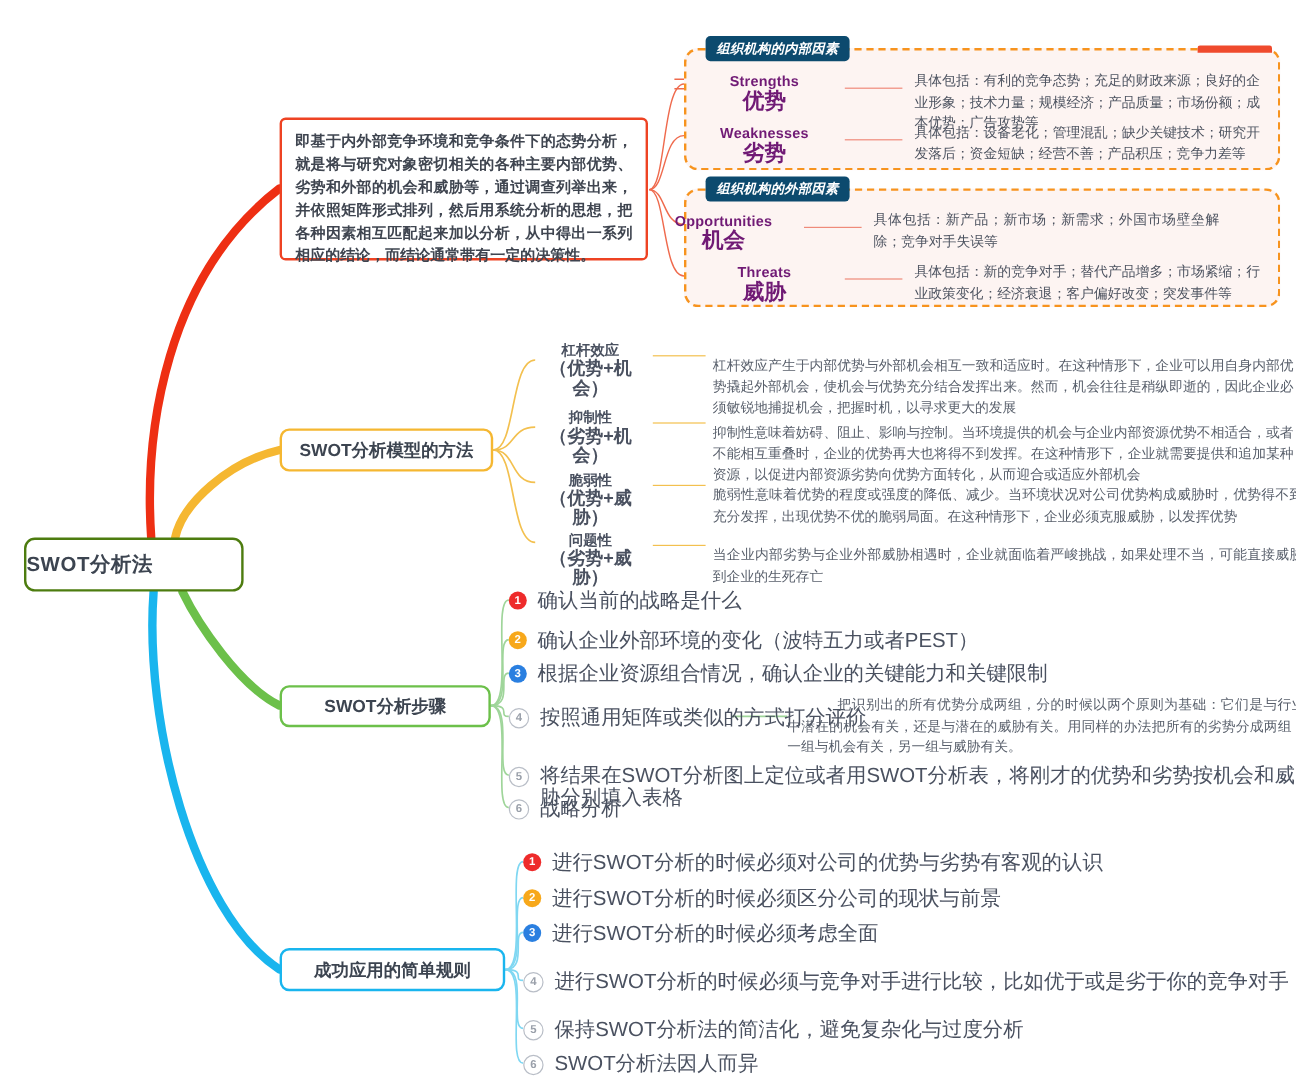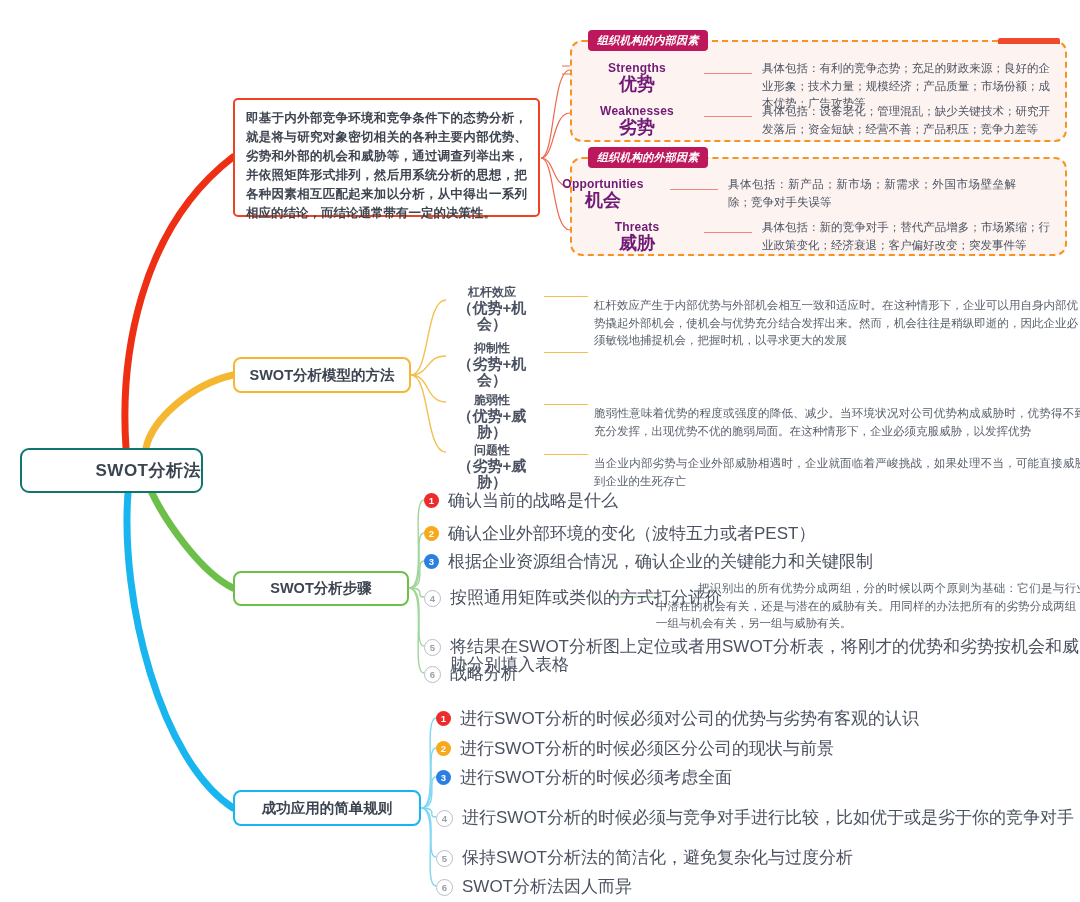--- a/index.html
+++ b/index.html
@@ -11,22 +11,22 @@
     color:#3c4043;
   }
   #canvas{position:absolute;left:0;top:0;width:1080px;height:902px;}
   svg.links{position:absolute;left:0;top:0;width:1080px;height:902px;pointer-events:none;}
 
   
   .node{position:absolute;box-sizing:border-box;}
 
   .root{
     left:20px;top:448px;width:183px;height:45px;
-    border:2px solid #0f766e;border-radius:9px;background:#fff;
-    display:flex;align-items:center;justify-content:flex-end;
+    border:2px solid #4d7c0f;border-radius:9px;background:#fff;
+    display:flex;align-items:center;justify-content:flex-start;
     font-weight:bold;font-size:17px;color:#3c4450;letter-spacing:.5px;
   }
 
   .topic{
     box-sizing:border-box;border-radius:8px;background:#fff;
     display:flex;align-items:center;justify-content:center;
     font-weight:bold;font-size:14.5px;color:#3c4450;padding:0 14px;
     border-width:2px;border-style:solid;
   }
   .topic.amber{border-color:#f5b731;}
@@ -46,21 +46,21 @@
   .dashbox{
     position:absolute;box-sizing:border-box;
     border:2px dashed #f7931e;border-radius:12px;
     background:#fdf4f2;
   }
   .dashbox.internal{left:570px;top:40px;width:497px;height:102px;}
   .dashbox.external{left:570px;top:157px;width:497px;height:99px;}
   .redcap{position:absolute;left:998px;top:38px;width:62px;height:6px;background:#ef4a2d;border-radius:2px 2px 0 0;}
 
   .tag{
-    position:absolute;height:21px;border-radius:4px;background:#be185d;
+    position:absolute;height:21px;border-radius:4px;background:#0c4a6e;
     color:#fff;font-style:italic;font-weight:bold;font-size:11px;
     display:flex;align-items:center;padding:0 9px;letter-spacing:.3px;
     white-space:nowrap;
   }
   .tag.t1{left:588px;top:30px;}
   .tag.t2{left:588px;top:147px;}
 
   
   .swotrow{position:absolute;display:flex;align-items:flex-start;}
   .swot-label{
@@ -210,20 +210,21 @@
     <div class="m-dash"></div>
     <div class="m-desc" style="width:484px;">杠杆效应产生于内部优势与外部机会相互一致和适应时。在这种情形下，企业可以用自身内部优势撬起外部机会，使机会与优势充分结合发挥出来。然而，机会往往是稍纵即逝的，因此企业必须敏锐地捕捉机会，把握时机，以寻求更大的发展</div>
   </div>
 
   <div class="methodrow" style="left:446px;top:340px;">
     <div class="m-label">
       <span>抑制性</span>
       <span class="sub">（劣势+机会）</span>
     </div>
     <div class="m-dash"></div>
+    <div class="m-desc" style="width:484px;">抑制性意味着妨碍、阻止、影响与控制。当环境提供的机会与企业内部资源优势不相适合，或者不能相互重叠时，企业的优势再大也将得不到发挥。在这种情形下，企业就需要提供和追加某种资源，以促进内部资源劣势向优势方面转化，从而迎合或适应外部机会</div>
   </div>
 
   <div class="methodrow" style="left:446px;top:392px;">
     <div class="m-label">
       <span>脆弱性</span>
       <span class="sub">（优势+威胁）</span>
     </div>
     <div class="m-dash"></div>
     <div class="m-desc" style="width:492px;">脆弱性意味着优势的程度或强度的降低、减少。当环境状况对公司优势构成威胁时，优势得不到充分发挥，出现优势不优的脆弱局面。在这种情形下，企业必须克服威胁，以发挥优势</div>
   </div>

